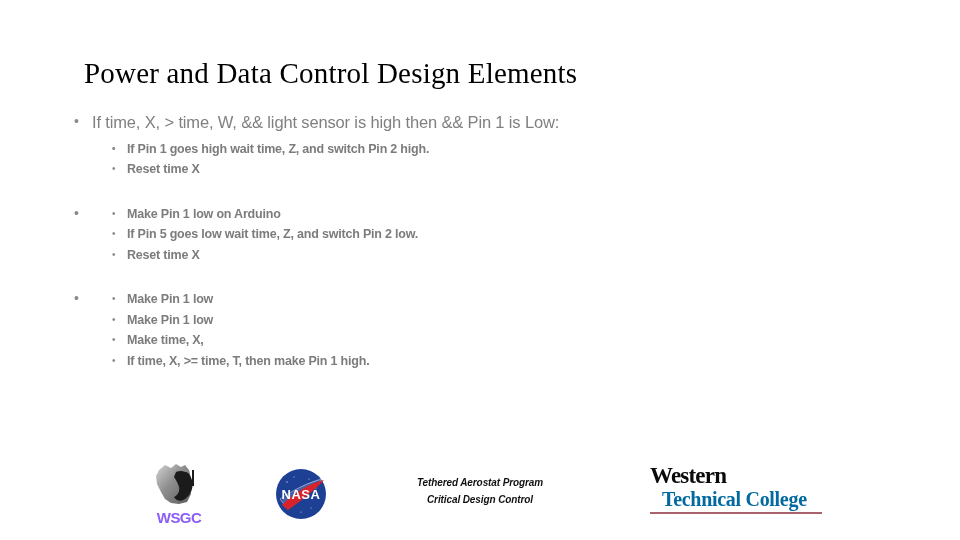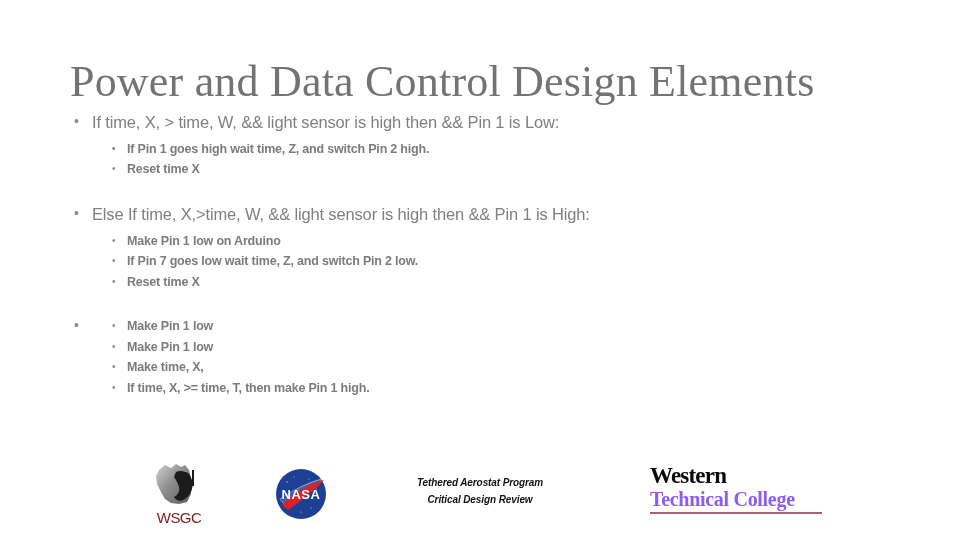--- a/index.html
+++ b/index.html
@@ -17,26 +17,26 @@
 
   .slide {
     position: absolute;
     inset: 0;
     background: #ffffff;
   }
 
   
   .slide-title {
     position: absolute;
-    left: 70px;
+    left: 84px;
     top: 58px;
     font-family: "Liberation Serif", "DejaVu Serif", serif;
-    font-size: 44px;
+    font-size: 29px;
     font-weight: 400;
-    color: #737373;
+    color: #000000;
     letter-spacing: 0.2px;
     white-space: nowrap;
     line-height: 1.1;
   }
 
   
   .body-area {
     position: absolute;
     left: 70px;
     top: 112px;
@@ -116,23 +116,23 @@
     width: 68px;
     height: 44px;
   }
   .wsgc .wordmark {
     position: absolute;
     left: 0;
     bottom: -2px;
     width: 68px;
     text-align: center;
     font-size: 15px;
-    font-weight: 400;
+    font-weight: 700;
     letter-spacing: -0.6px;
-    color: #7f1d1d;
+    color: #8b5cf6;
     font-family: "Liberation Sans", sans-serif;
   }
 
   
   .nasa {
     position: absolute;
     left: 275px;
     top: 14px;
     width: 52px;
     height: 52px;
@@ -165,24 +165,25 @@
     font-size: 23px;
     font-weight: 700;
     color: #0a0a0a;
     line-height: 1.0;
     letter-spacing: -0.8px;
   }
   .wtc .line2 {
     font-family: "Liberation Serif", "DejaVu Serif", serif;
     font-size: 20px;
     font-weight: 700;
-    color: #8b5cf6;
+    color: #0369a1;
     line-height: 1.1;
     letter-spacing: -0.3px;
     margin-top: 1px;
+    margin-left: 12px;
   }
   .wtc .rule {
     height: 2px;
     width: 172px;
     margin-top: 2px;
   }
 </style>
 </head>
 <body style="background: rgb(255, 255, 255);">
 
@@ -208,30 +209,29 @@
         <div class="lvl2">
           <span class="bul">•</span>
           <span>Reset time X</span>
         </div>
       </div>
     </div>
 
     <div class="group">
       <div class="lvl1">
         <span class="bul">•</span>
-        <span>Else If time, X,&gt;time, W, &amp;&amp; light sensor is high then &amp;&amp; Pin 1 is High:</span>
       </div>
       <div class="sublist">
         <div class="lvl2">
           <span class="bul">•</span>
           <span>Make Pin 1 low on Arduino</span>
         </div>
         <div class="lvl2">
           <span class="bul">•</span>
-          <span>If Pin 7 goes low wait time, Z, and switch Pin 2 low.</span>
+          <span>If Pin 5 goes low wait time, Z, and switch Pin 2 low.</span>
         </div>
         <div class="lvl2">
           <span class="bul">•</span>
           <span>Reset time X</span>
         </div>
       </div>
     </div>
 
     <div class="group">
       <div class="lvl1">
@@ -290,21 +290,21 @@
         <circle cx="26" cy="44" r="0.6" fill="#ffffff" stroke="none"></circle>
       </g>
       <path d="M6 33 C16 23 32 14 47 10 C36 18 24 28 14 39 Z" fill="#ffffff" opacity="0.18"></path>
       <path d="M5 31 C18 22 34 14 48 11 C36 19 22 30 12 40 Z" fill="none" stroke="#ffffff" stroke-width="0.8" opacity="0.55"></path>
       <path d="M7 37 C19 25 35 15 49 12 C41 21 26 33 13 42 C11 40 9 39 7 37 Z" fill="#d8232a"></path>
       <text x="26" y="31" text-anchor="middle" font-family="Liberation Sans, sans-serif" font-size="13" font-weight="700" fill="#ffffff" letter-spacing="0.5">NASA</text>
     </svg>
 
     <div class="program-text">
       <div>Tethered Aerostat Program</div>
-      <div>Critical Design Review</div>
+      <div>Critical Design Control</div>
     </div>
 
     <div class="wtc">
       <div class="line1">Western</div>
       <div class="line2">Technical College</div>
       <div class="rule" style="background: rgb(168, 97, 110);"></div>
     </div>
 
   </div>
 

